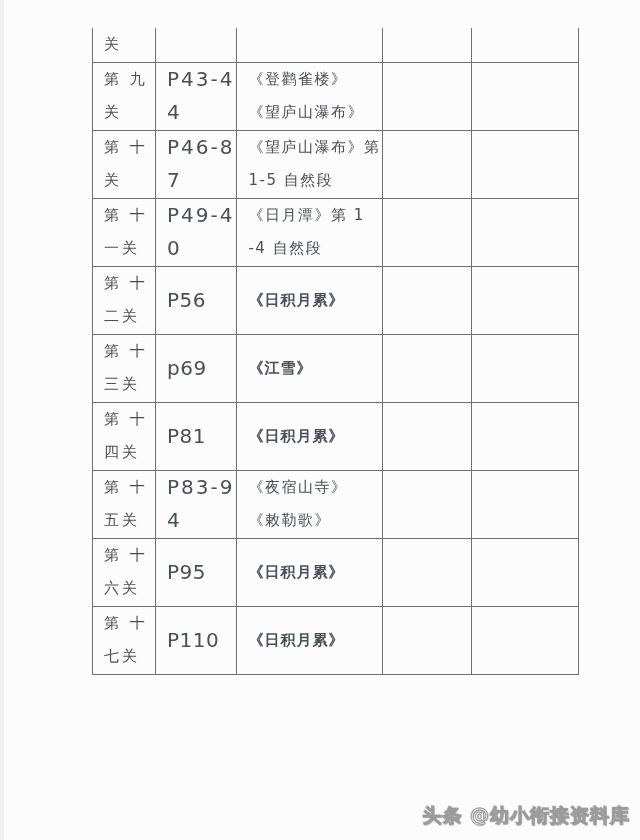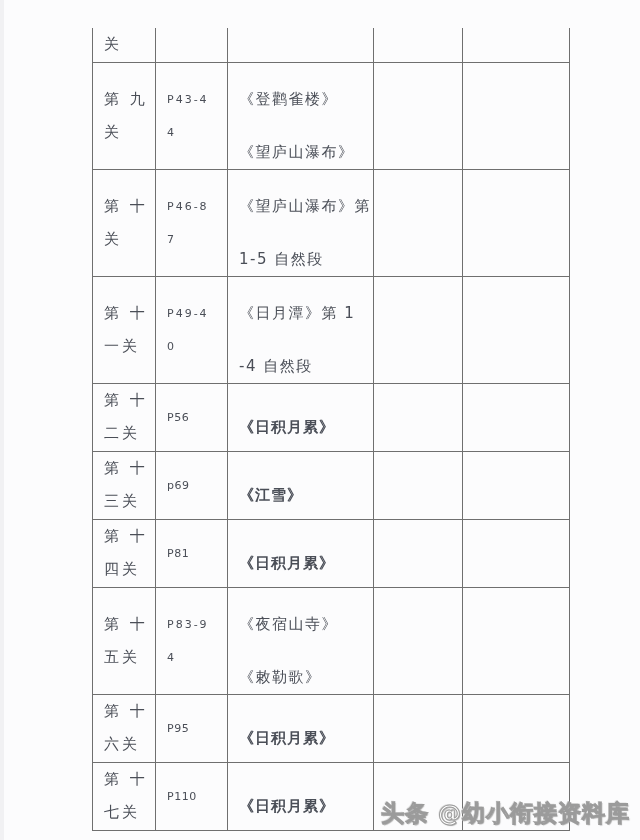--- a/index.html
+++ b/index.html
@@ -48,30 +48,30 @@
     overflow: hidden;
   }
   
   table.checklist tr.partial td { border-top: none; }
   td .line {
     line-height: 33px;
     white-space: pre;
     letter-spacing: 2px;
   }
   td.c0 .line { letter-spacing: 3px; }
-  td.c1 .line { letter-spacing: 2px; font-size: 11px; }
+  td.c1 .line { letter-spacing: 2px; font-size: 20px; }
   td.c1 .line.single { letter-spacing: 0.5px; }
   td.c2 { padding-left: 12px; }
-  td.c2 .line { letter-spacing: 1.5px; margin-top: 20px; }
+  td.c2 .line { letter-spacing: 1.5px; }
   td.c2 .line.single { letter-spacing: 1px; font-weight: bold; }
   .watermark {
     position: absolute;
     right: 10px;
     bottom: 11px;
-    font-size: 23px;
+    font-size: 19px;
     font-weight: bold;
     letter-spacing: 1px;
     white-space: pre;
     color: var(--wm-color, #ffffff);
     -webkit-text-stroke: 1px var(--wm-outline, #9b9b9b);
     text-shadow: 1px 1px 1px #b0b0b0, -1px -1px 0 #dedede;
   }
 </style>
 </head>
 <body>

